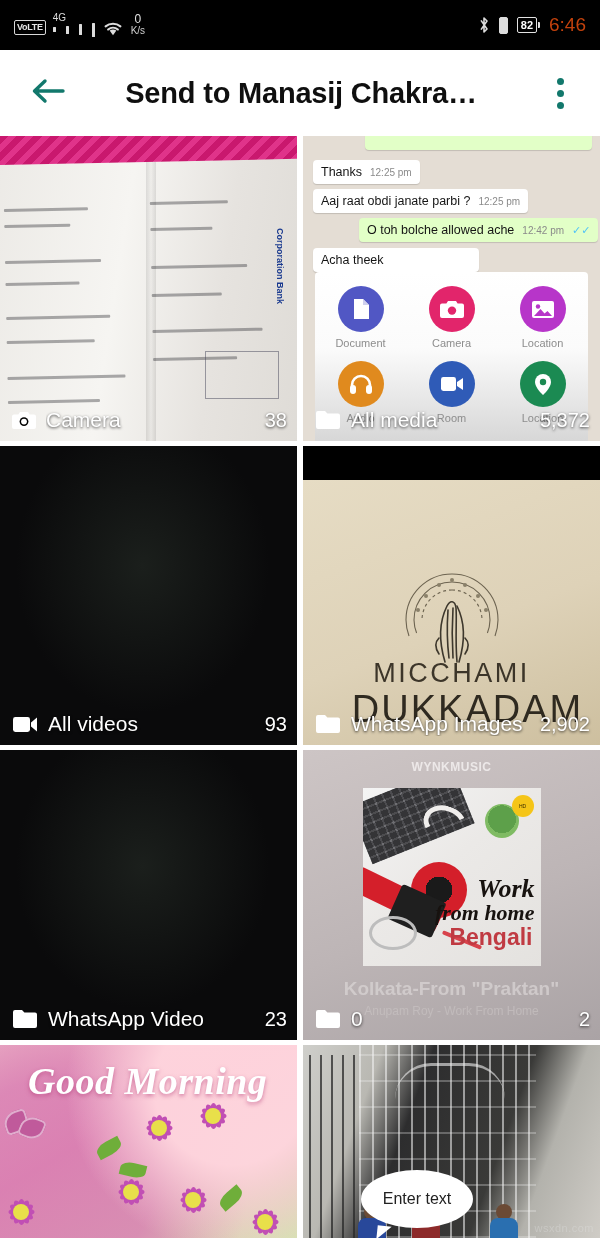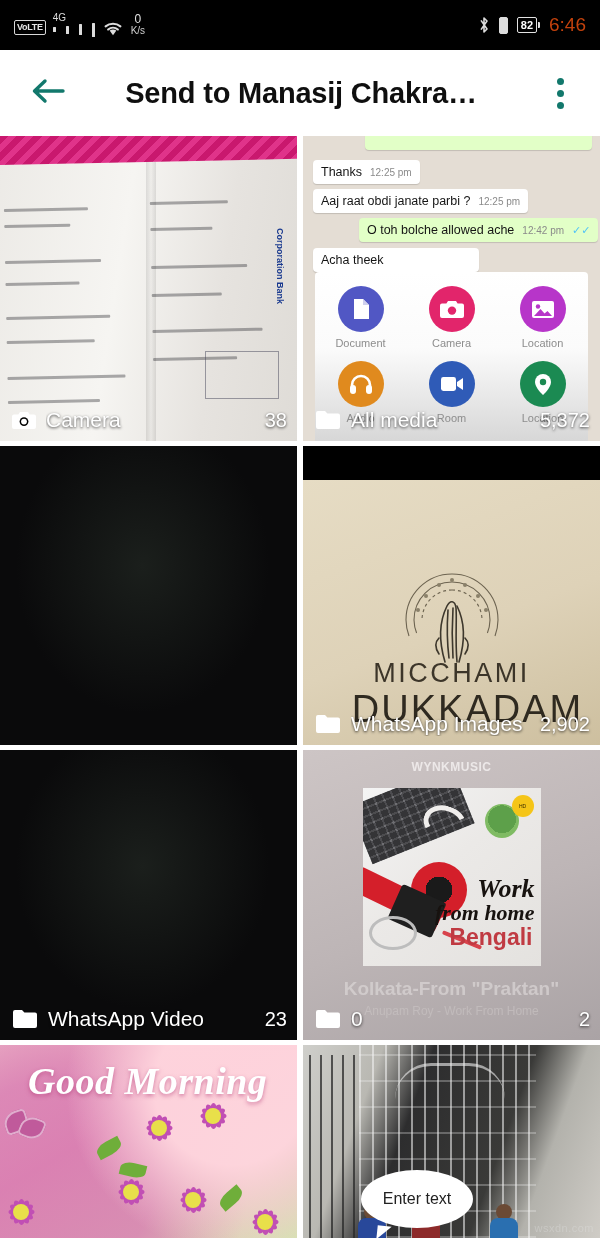--- a/index.html
+++ b/index.html
@@ -463,20 +463,30 @@
           <path d="M1 3 a2 2 0 0 1 2 -2 h7 l2.4 2.6 H23 a2 2 0 0 1 2 2 V17 a2 2 0 0 1 -2 2 H3 a2 2 0 0 1 -2 -2 Z" fill="#fff"></path>
         </svg>
       </span>
       <span class="nm">All media</span>
       <span class="ct">5,372</span>
     </div>
   </div>
 
   <div class="cell r2">
     <div class="thumb t-dark"></div>
+    <div class="cell-label">
+      <span class="ic">
+        <svg width="26" height="17" viewBox="0 0 26 17">
+          <rect x="1" y="1" width="17" height="15" rx="2.4" fill="#fff"></rect>
+          <path d="M19 6.5 L25 1.6 v13.8 L19 10.5 Z" fill="#fff"></path>
+        </svg>
+      </span>
+      <span class="nm">All videos</span>
+      <span class="ct">93</span>
+    </div>
   </div>
 
   <div class="cell r2">
     <div class="thumb t-micchami">
       <div class="mc-top"></div>
       <div class="mc-body">
         <div class="mandala">
           <svg width="150" height="110" viewBox="0 0 150 110">
             <g stroke="#6c6350" fill="none" stroke-width="1.1">
               <path d="M75 16 a46 46 0 0 0 -46 46 a46 46 0 0 0 3 16"></path>

